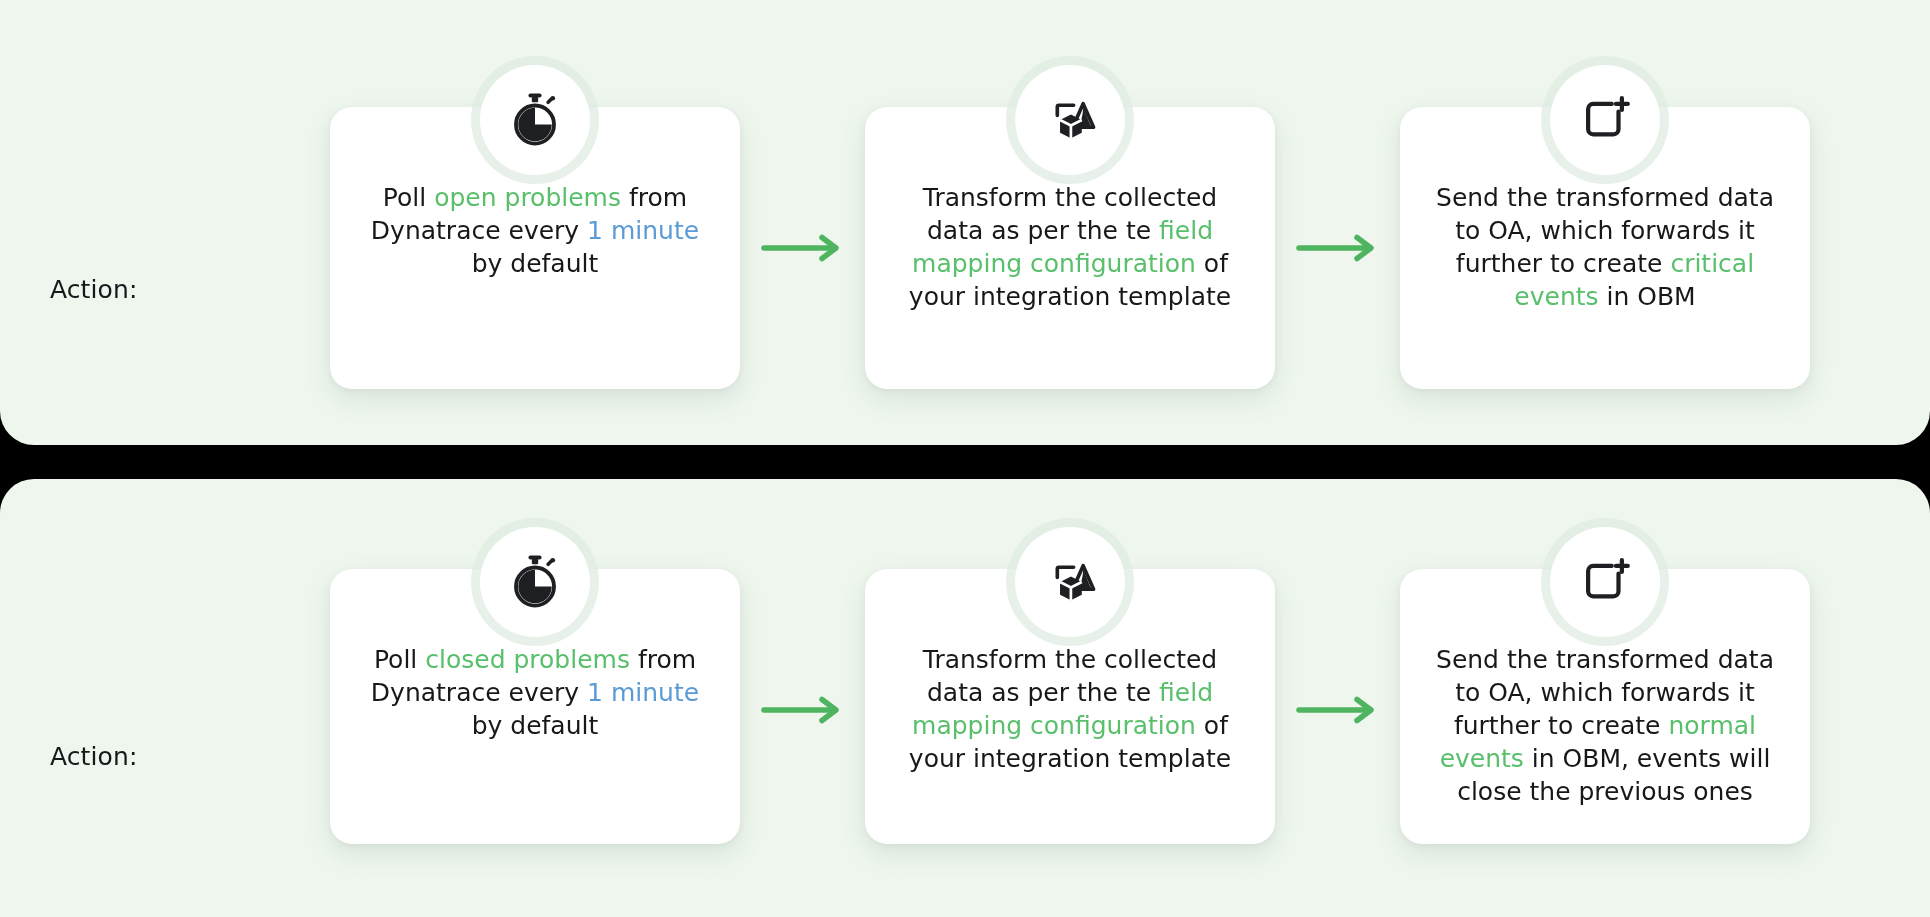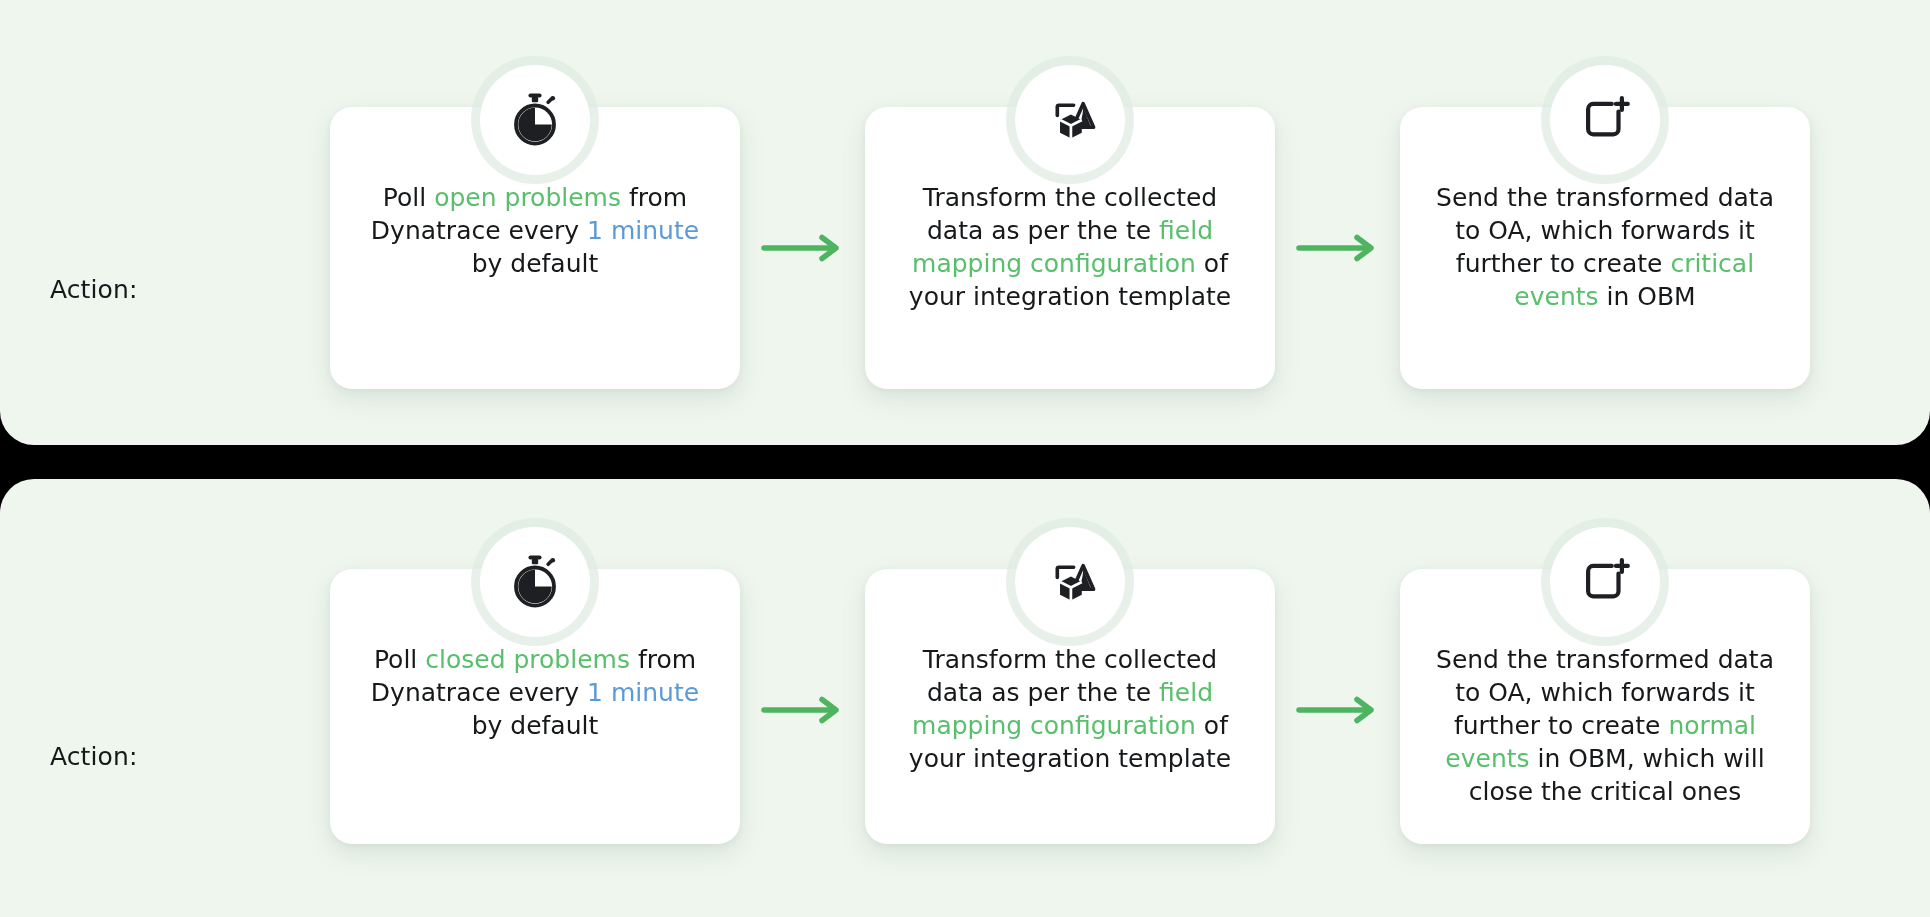--- a/index.html
+++ b/index.html
@@ -274,21 +274,21 @@
 
       <div class="step">
         <div class="icon-badge">
           <svg width="54" height="54" viewBox="0 0 64 64" fill="none">
             <path d="M40 13H18a6 6 0 0 0-6 6v24a6 6 0 0 0 6 6h24a6 6 0 0 0 6-6V22" stroke="#1d1f22" stroke-width="5" stroke-linecap="round" fill="none"></path>
             <path d="M52 6v14M45 13h14" stroke="#1d1f22" stroke-width="5" stroke-linecap="round"></path>
           </svg>
         </div>
         <div class="card">
           <div class="card-text">
-            <span>Send the transformed data to OA, which forwards it further to create </span><span class="hl-green">normal events</span><span> in OBM, which will close the critical ones</span>
+            <span>Send the transformed data to OA, which forwards it further to create </span><span class="hl-green">normal events</span><span> in OBM, events will close the previous ones</span>
           </div>
         </div>
       </div>
 
     </div>
   </section>
 
 </div>
 
 </body></html>

